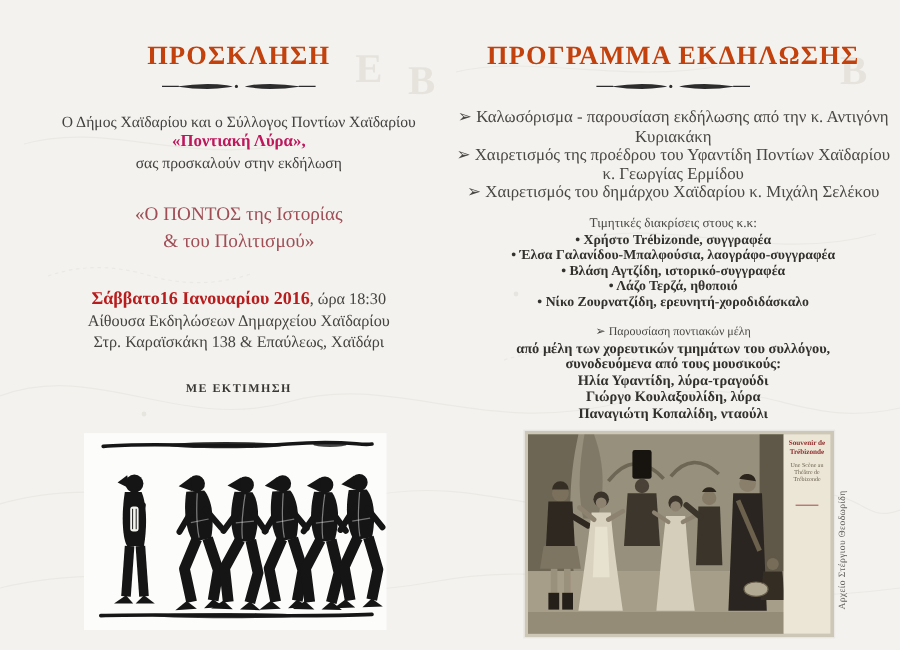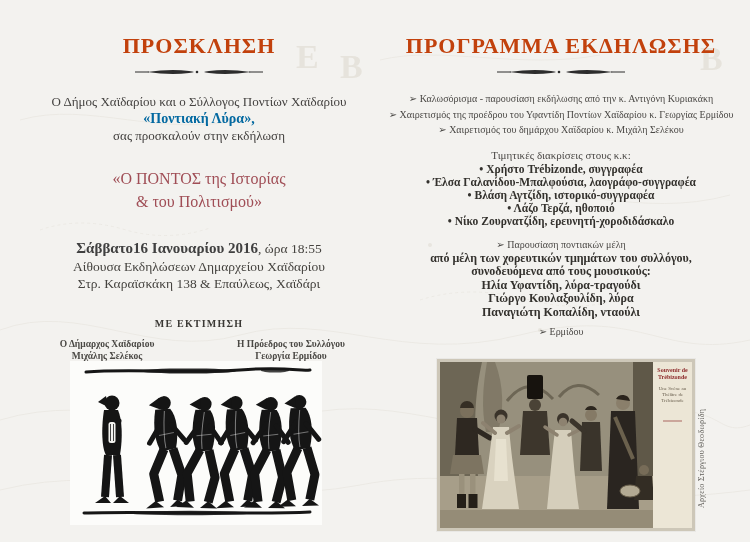--- a/index.html
+++ b/index.html
@@ -18,30 +18,30 @@
   #right-col{left:378px;width:366px;}
 
   .main-title{
     margin-top:33px;font-size:22px;font-weight:bold;letter-spacing:1px;
     color:#c2410c;
   }
   .ornament{margin:7px auto 0;display:block;}
 
   
   .intro{margin-top:15px;font-size:13px;line-height:17px;color:#444240;}
-  .intro .org{font-weight:bold;font-size:14px;color:#0369a1;}
+  .intro .org{font-weight:bold;font-size:14px;color:#be185d;}
   .event-title{margin-top:23px;font-size:16px;line-height:23px;color:#a04e56;}
   .when{margin-top:27px;font-size:13.5px;line-height:17.5px;color:#45433f;}
-  .when .date{font-weight:bold;font-size:15px;color:#404040;}
+  .when .date{font-weight:bold;font-size:15px;color:#b91c1c;}
   .regards{margin-top:25px;font-size:10px;font-weight:bold;letter-spacing:1.2px;color:#3a3834;}
   .sigs{margin-top:9px;display:flex;justify-content:center;gap:34px;}
   .sig{font-size:9.5px;line-height:12.5px;font-weight:bold;color:#4a4844;width:150px;}
 
   
-  .program-list{margin-top:13px;font-size:10px;line-height:15.5px;color:#4a4845;}
+  .program-list{margin-top:13px;font-size:14px;line-height:15.5px;color:#4a4845;}
   .honors-intro{margin-top:11px;font-size:11px;color:#4a4845;}
   .honorees{margin-top:2px;font-size:11.5px;line-height:13px;font-weight:bold;color:#33312d;}
   .dance-bullet{margin-top:11px;font-size:10px;color:#4a4845;}
   .dance-lines{margin-top:2px;font-size:12px;line-height:13.5px;font-weight:bold;color:#33312d;}
   .closing-bullet{margin-top:7px;font-size:10px;color:#4a4845;}
 
   
   #woodcut{position:absolute;left:70px;top:361px;width:252px;height:164px;background:#fcfcfa;z-index:2;}
   #postcard{position:absolute;left:437px;top:359px;width:258px;height:172px;z-index:2;box-shadow:0 0 0 1px rgba(0,0,0,0.04);}
   #postcard-texts{position:absolute;left:216px;top:8px;width:39px;text-align:center;}
@@ -103,37 +103,27 @@
       <div class="org">«Ποντιακή Λύρα»,</div>
       <div>σας προσκαλούν στην εκδήλωση</div>
     </div>
 
     <div class="event-title">
       <div>«Ο ΠΟΝΤΟΣ της Ιστορίας</div>
       <div>&amp; του Πολιτισμού»</div>
     </div>
 
     <div class="when">
-      <div><span class="date">Σάββατο16 Ιανουαρίου 2016</span><span>, ώρα 18:55</span></div>
+      <div><span class="date">Σάββατο16 Ιανουαρίου 2016</span><span>, ώρα 18:30</span></div>
       <div>Αίθουσα Εκδηλώσεων Δημαρχείου Χαϊδαρίου</div>
       <div>Στρ. Καραϊσκάκη 138 &amp; Επαύλεως, Χαϊδάρι</div>
     </div>
 
     <div class="regards">ΜΕ ΕΚΤΙΜΗΣΗ</div>
 
-    <div class="sigs">
-      <div class="sig">
-        <div>Ο Δήμαρχος Χαϊδαρίου</div>
-        <div>Μιχάλης Σελέκος</div>
-      </div>
-      <div class="sig">
-        <div>Η Πρόεδρος του Συλλόγου</div>
-        <div>Γεωργία Ερμίδου</div>
-      </div>
-    </div>
   </div>
 
   <div class="col" id="right-col">
 
     <div class="main-title">ΠΡΟΓΡΑΜΜΑ ΕΚΔΗΛΩΣΗΣ</div>
 
     <svg class="ornament" width="132" height="12" viewBox="0 0 132 12">
       <g fill="#2c2c2c" stroke="#2c2c2c">
         <path d="M2 6 H16" stroke-width="1"></path>
         <path d="M14 6 Q38 2.4 56 5 Q60 5.6 61 6 Q60 6.4 56 7 Q38 9.6 14 6 Z" stroke="none"></path>

